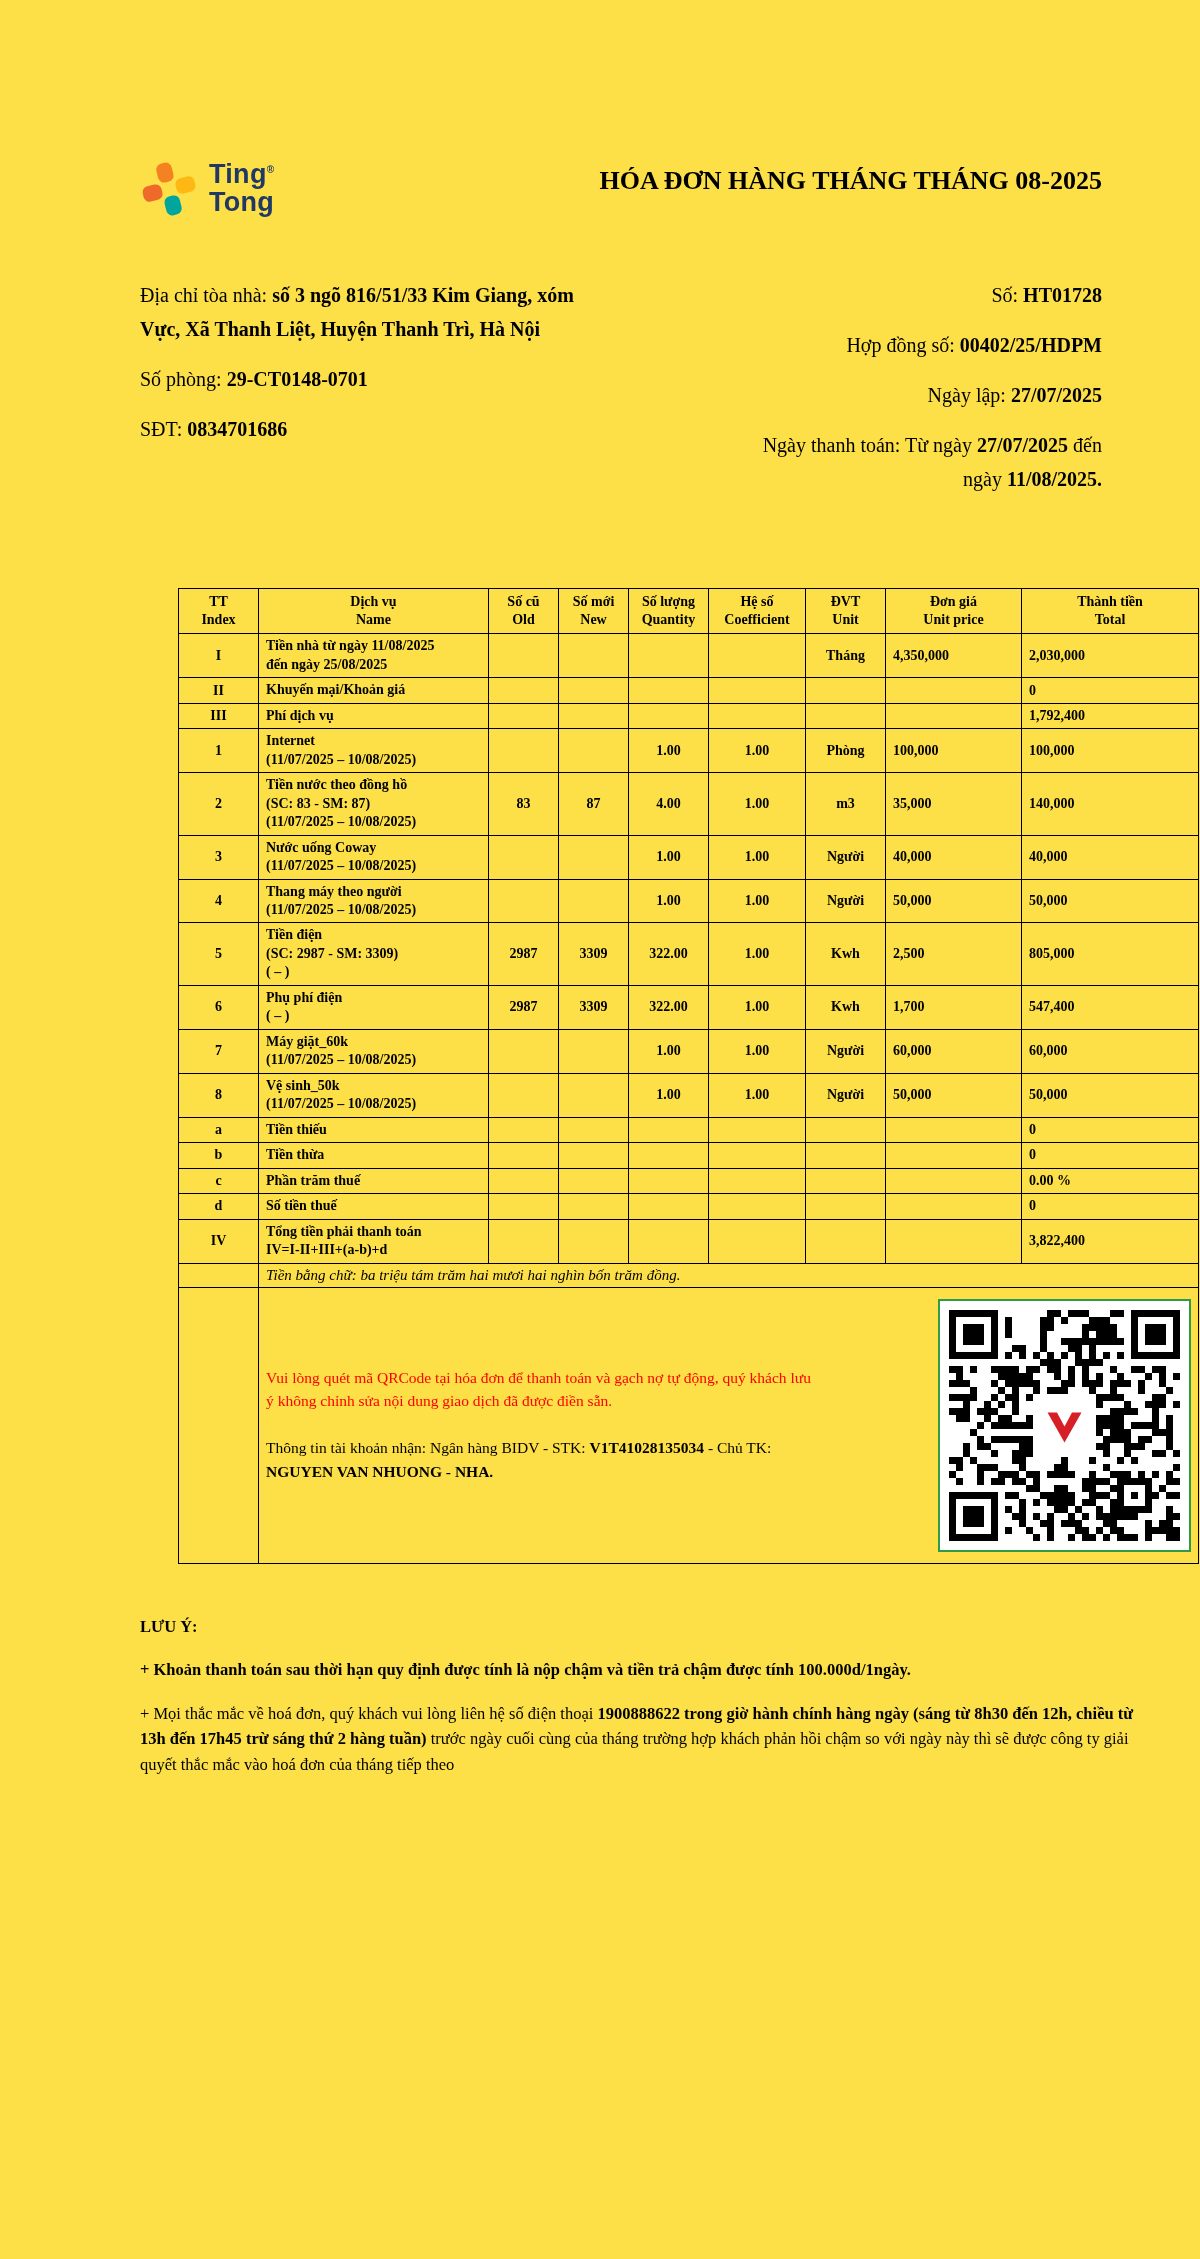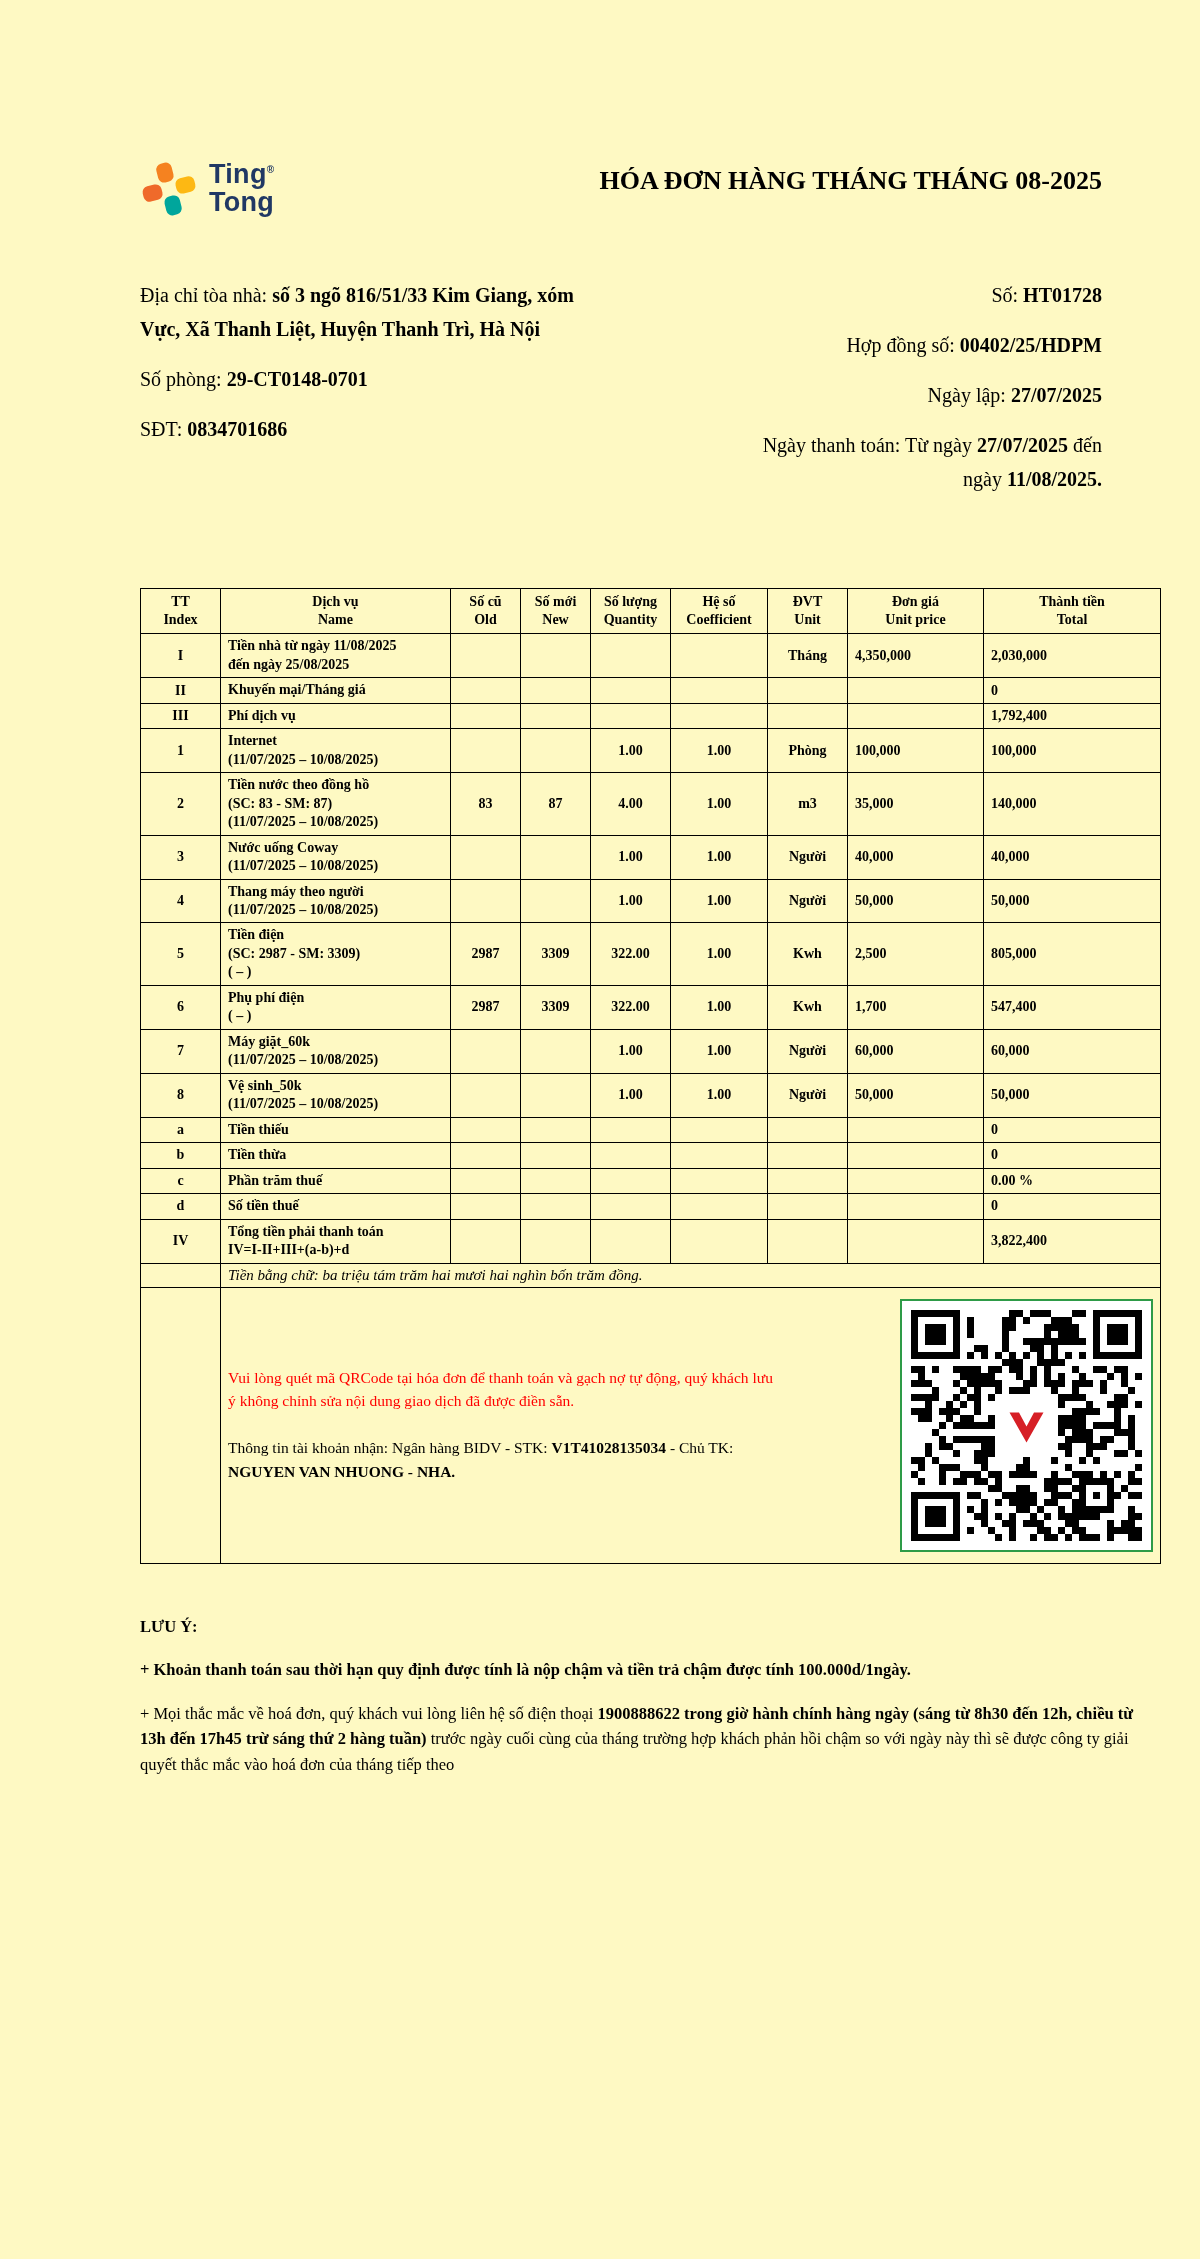--- a/index.html
+++ b/index.html
@@ -1,17 +1,17 @@
 <!DOCTYPE html>
 <html><head>
 <meta charset="utf-8">
 <style>
   * { box-sizing: border-box; }
   html, body { margin:0; padding:0; background:#fff; }
-  .page { position:relative; width:1200px; height:2259px; background:#fef9c3; color:#000;
+  .page { position:relative; width:1200px; height:2259px; background:#fde047; color:#000;
           font-family:"Liberation Serif", serif; overflow:hidden; }
   .content { position:absolute; top:0; left:140px; width:1020px; }
 
   
   .header-row { display:flex; justify-content:space-between; align-items:flex-start; padding-top:160px; }
   .logo { display:flex; align-items:center; gap:11px; }
   .logo-mark { display:inline-block; width:58px; height:58px; }
   .logo-text { font-family:"Liberation Sans", sans-serif; font-weight:bold; color:#203864;
                font-size:27px; line-height:1.02; letter-spacing:0.3px; }
   .logo-text sup { font-size:10px; }
@@ -19,21 +19,21 @@
 
   
   .info-row { display:flex; justify-content:space-between; margin-top:60px; font-size:20px; }
   .info-left { width:475px; }
   .info-right { width:430px; text-align:right; padding-right:58px; }
   .info-line { margin-bottom:16px; line-height:1.7; }
   .seg-b { font-weight:bold; }
 
   
   table.invoice-table { width:1020px; margin-top:76px; border-collapse:collapse; table-layout:fixed;
-                        font-size:14px; font-weight:bold; }
+                        font-size:14px; font-weight:bold;margin-left:38px; }
   .invoice-table th, .invoice-table td { border:1px solid #000; padding:3px 7px; vertical-align:middle; }
   .invoice-table th { text-align:center; line-height:1.3; padding:4px 2px; }
   td.col-tt { text-align:center; }
   td.col-name { text-align:left; line-height:1.32; }
   td.col-old, td.col-new, td.col-qty, td.col-coef, td.col-unit { text-align:center; }
   td.col-price, td.col-total { }
 
   .words-cell { font-weight:normal; font-style:italic; font-size:15px; padding:6px 10px; }
   .words-value { font-weight:normal; }
 
@@ -149,21 +149,21 @@
             <td class="col-new"></td>
             <td class="col-qty"></td>
             <td class="col-coef"></td>
             <td class="col-unit">Tháng</td>
             <td class="col-price">4,350,000</td>
             <td class="col-total">2,030,000</td>
           </tr>
           <tr>
             <td class="col-tt">II</td>
             <td class="col-name">
-              <div>Khuyến mại/Tháng giá</div>
+              <div>Khuyến mại/Khoản giá</div>
             </td>
             <td class="col-old"></td>
             <td class="col-new"></td>
             <td class="col-qty"></td>
             <td class="col-coef"></td>
             <td class="col-unit"></td>
             <td class="col-price"></td>
             <td class="col-total">0</td>
           </tr>
           <tr>

